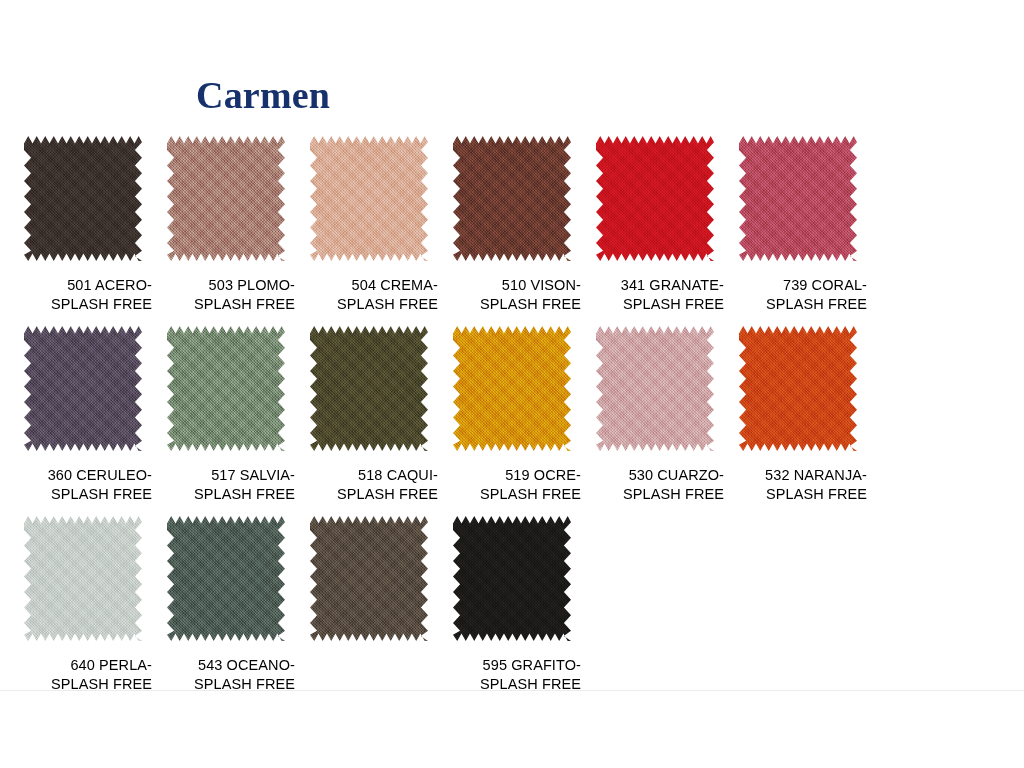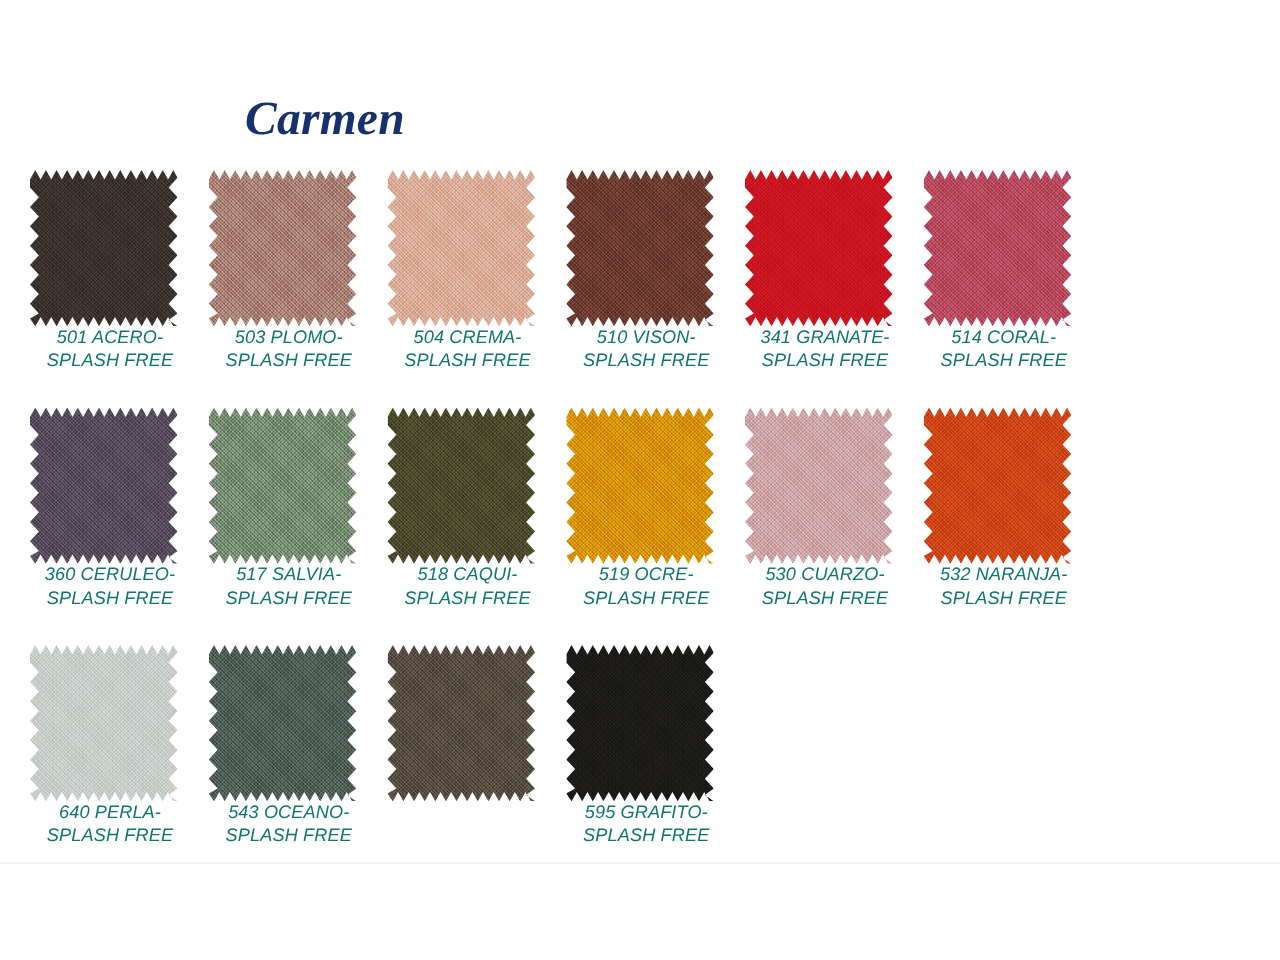--- a/index.html
+++ b/index.html
@@ -12,21 +12,20 @@
     background: #ffffff;
     font-family: "Liberation Sans", sans-serif;
     overflow: hidden;
   }
 
   .page {
     position: relative;
     width: 940px;
     height: 768px;
     background: #ffffff;
-    font-style: italic;
   }
 
   
   .title {
     position: absolute;
     left: 196px;
     top: 76px;
     font-family: "Liberation Serif", serif;
     font-size: 38px;
     font-weight: 700;
@@ -120,24 +119,25 @@
         rgba(0,0,0,0.13) 1px, rgba(0,0,0,0.13) 2px),
       repeating-linear-gradient(90deg,
         rgba(0,0,0,0.07) 0px, rgba(0,0,0,0.07) 1px,
         rgba(255,255,255,0.06) 1px, rgba(255,255,255,0.06) 3px);
     mix-blend-mode: overlay;
     pointer-events: none;
   }
 
   .caption {
     width: 128px;
-    text-align: center;
+    margin-top: 15px;
+    text-align: right;
     font-size: 14.5px;
     line-height: 19px;
-    color: #0f766e;
+    color: #000000;
     letter-spacing: 0.1px;
   }
 
   
   .divider {
     position: absolute;
     left: 0;
     top: 690px;
     width: 1024px;
     height: 1px;
@@ -168,21 +168,21 @@
         <div class="cell">
           <div class="swatch" style="background-color: rgb(106, 58, 47);"></div>
           <div class="caption">510 VISON-SPLASH FREE</div>
         </div>
         <div class="cell">
           <div class="swatch" style="background-color: rgb(200, 20, 30);"></div>
           <div class="caption">341 GRANATE-SPLASH FREE</div>
         </div>
         <div class="cell">
           <div class="swatch" style="background-color: rgb(181, 72, 92);"></div>
-          <div class="caption">514 CORAL-SPLASH FREE</div>
+          <div class="caption">739 CORAL-SPLASH FREE</div>
         </div>
       </div>
       <div class="row">
         <div class="cell">
           <div class="swatch" style="background-color: rgb(84, 74, 91);"></div>
           <div class="caption">360 CERULEO-SPLASH FREE</div>
         </div>
         <div class="cell">
           <div class="swatch" style="background-color: rgb(116, 137, 111);"></div>
           <div class="caption">517 SALVIA-SPLASH FREE</div>

